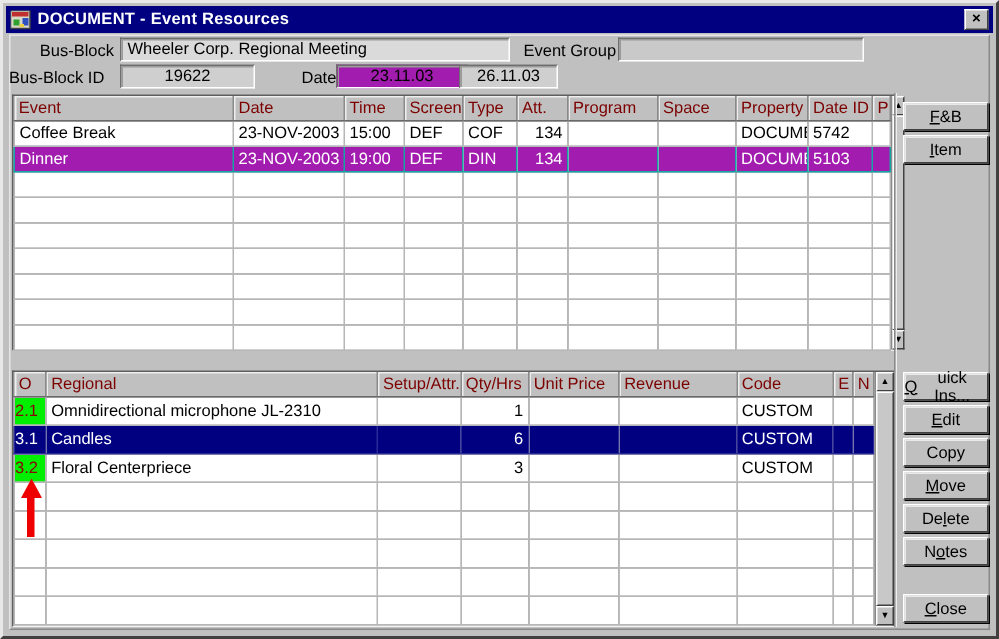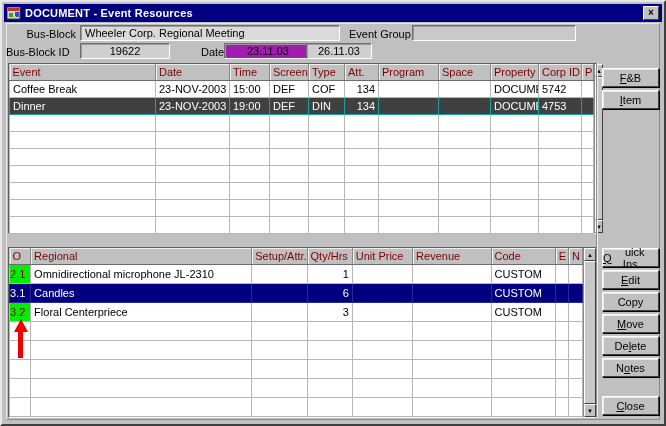--- a/index.html
+++ b/index.html
@@ -33,21 +33,21 @@
   
   .tblwrap{position:absolute;display:flex;
     border-top:1px solid #5f5f5f;border-left:1px solid #5f5f5f;
     border-bottom:1px solid #f2f2f2;border-right:1px solid #f2f2f2;background:#c0c0c0;}
   table.tbl{border-collapse:collapse;table-layout:fixed;font-size:11px;}
   .tbl th{height:16px;background:#c0c0c0;color:#7c0000;font-weight:normal;text-align:left;
     padding:0 3px;border-right:1px solid #8a8a8a;border-bottom:1px solid #6a6a6a;
     box-shadow:inset 1px 1px 0 #eeeeee;white-space:nowrap;overflow:hidden;}
   .tbl td{height:17px;background:#fff;color:#000;padding:0 3px;
     border:1px solid #b6b6b6;white-space:nowrap;overflow:hidden;}
-  .tbl tr.sel-teal td{background:#404040;color:#fff;border-color:#16a3a3;}
+  .tbl tr.sel-teal td{background:#a21caf;color:#fff;border-color:#16a3a3;}
   .tbl tr.sel-navy td{background:#000080;color:#fff;border-color:#2a2a95;}
   .tbl td.num{text-align:right;}
   .tbl td.o-cell{background:#00ee00;color:#8b0000;padding:0;}
   
   .sbar{width:13px;display:flex;flex-direction:column;background:#c0c0c0;border-left:1px solid #8a8a8a;}
   .sb-btn{height:13px;background:#c0c0c0;border-top:1px solid #fff;border-left:1px solid #fff;
     border-right:1px solid #404040;border-bottom:1px solid #404040;
     display:flex;align-items:center;justify-content:center;font-size:6px;color:#000;line-height:1;padding:0;}
   .sb-thumb{flex:1 1 auto;background:#c8c8c8;border-top:1px solid #fff;border-left:1px solid #fff;
     border-right:1px solid #404040;border-bottom:1px solid #404040;}
@@ -120,21 +120,21 @@
           <tr id="events-head">
             <th>Event</th>
             <th>Date</th>
             <th>Time</th>
             <th>Screen</th>
             <th>Type</th>
             <th>Att.</th>
             <th>Program</th>
             <th>Space</th>
             <th>Property</th>
-            <th>Corp ID</th>
+            <th>Date ID</th>
             <th>P</th>
           </tr>
         </thead>
       <tbody id="events-body">
           <tr>
             <td>Coffee Break</td>
             <td>23-NOV-2003</td>
             <td>15:00</td>
             <td>DEF</td>
             <td>COF</td>
@@ -148,21 +148,21 @@
           <tr class="sel-teal">
             <td>Dinner</td>
             <td>23-NOV-2003</td>
             <td>19:00</td>
             <td>DEF</td>
             <td>DIN</td>
             <td class="num">134</td>
             <td></td>
             <td></td>
             <td>DOCUMENT</td>
-            <td>4753</td>
+            <td>5103</td>
             <td></td>
           </tr>
           <tr>
             <td></td>
             <td></td>
             <td></td>
             <td></td>
             <td></td>
             <td></td>
             <td></td>

